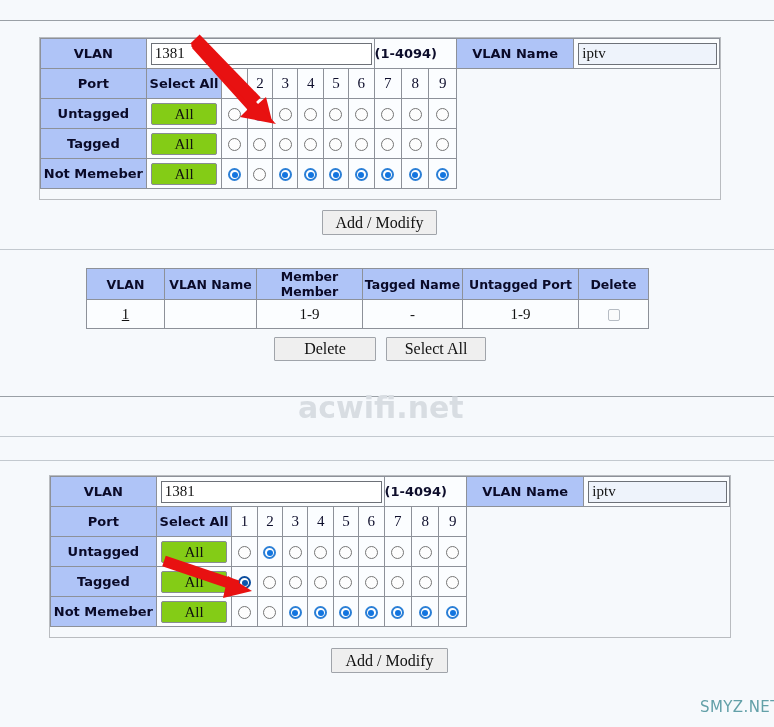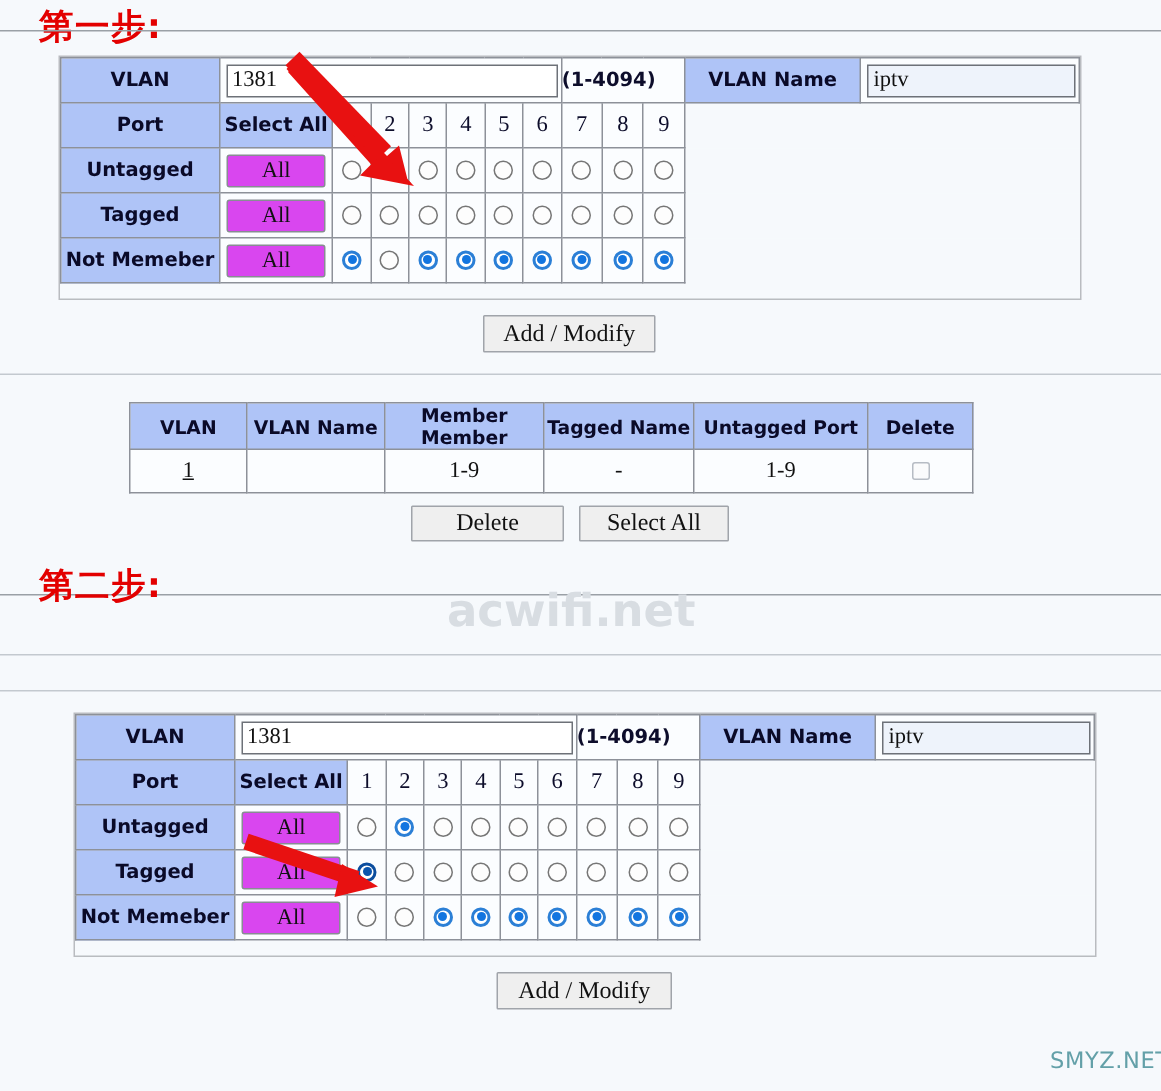--- a/index.html
+++ b/index.html
@@ -125,21 +125,21 @@
     white-space: nowrap;
   }
 
   .allbtn {
     display: inline-block;
     box-sizing: border-box;
     width: calc(100% - 8px);
     height: 22px;
     line-height: 20px;
     border: 1px solid #888c93;
-    background: #d946ef;
+    background: #84cc16;
     font-family: "Liberation Serif", serif;
     font-size: 15px;
     font-weight: normal;
     color: #111;
     text-align: center;
     border-radius: 2px;
     cursor: pointer;
   }
 
   
@@ -239,21 +239,20 @@
     left: 0; top: 0;
     width: 774px; height: 727px;
     pointer-events: none;
   }
 </style>
 </head>
 <body>
 
 <div class="page">
 
-  <div class="step-title" style="left:26px; top:2px;">第一步:</div>
   <div class="hrule" style="top:20px;"></div>
 
   <div class="panel" style="left:39px; top:37px; width:682px; height:163px;">
     <table class="cfg" style="position:absolute; left:0px; top:0px;">
       <colgroup>
         <col style="width:108px">
           <col style="width:78px">
           <col style="width:30px">
         <col style="width:30px">
           <col style="width:30px">
@@ -378,21 +377,20 @@
         <span class="chk"></span>
       </td>
     </tr>
   </tbody>
     </table>
 
   <div class="btn" style="left:274px; top:337px; width:102px; height:24px; line-height:22px;">Delete</div>
   <div class="btn" style="left:386px; top:337px; width:100px; height:24px; line-height:22px;">Select All</div>
 
   <div class="hrule" style="top:396px;"></div>
-  <div class="step-title" style="left:26px; top:375px;">第二步:</div>
   <div class="wm-acwifi" style="left:298px; top:390px;">acwifi.net</div>
   <div class="hrule soft" style="top:436px;"></div>
   <div class="hrule soft" style="top:460px;"></div>
 
   <div class="panel" style="left:49px; top:475px; width:682px; height:163px;">
     <table class="cfg" style="position:absolute; left:0px; top:0px;">
       <colgroup>
         <col style="width:108px">
           <col style="width:78px">
           <col style="width:30px">

